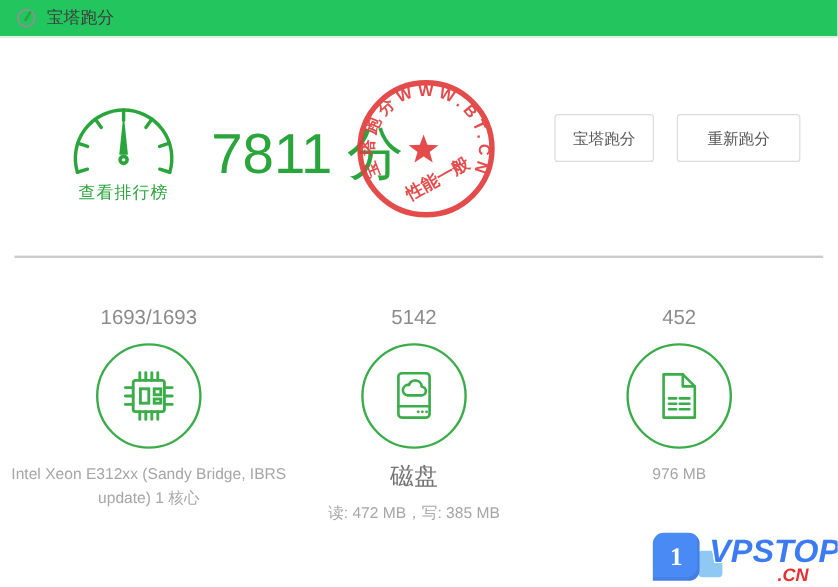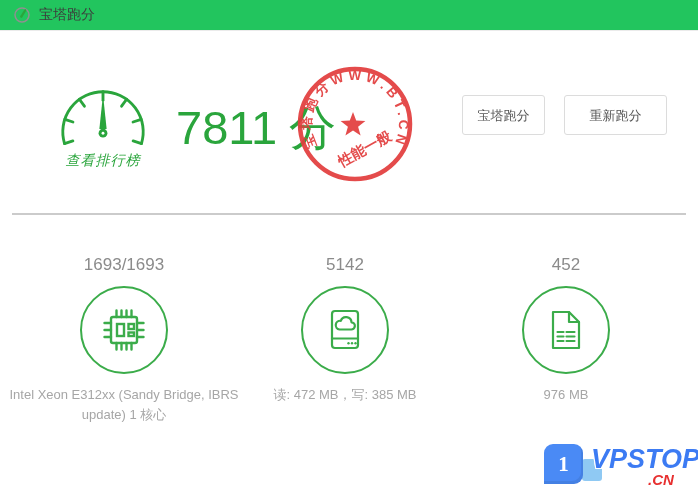--- a/index.html
+++ b/index.html
@@ -14,21 +14,21 @@
     background:#fff;font-family:"Liberation Sans",sans-serif;
   }
   
   .header{
     position:absolute;top:0;left:0;right:0;height:31px;background:#22c55e;
     border-bottom:1px solid #ebebeb;display:flex;align-items:center;
     padding-left:13px;gap:8px;
   }
   .header-title{font-size:14px;color:#3c3c3c;}
   
-  .gauge-wrap{position:absolute;left:55px;top:82px;width:96px;text-align:center;font-style:italic;}
+  .gauge-wrap{position:absolute;left:55px;top:82px;width:96px;text-align:center;}
   .gauge-wrap svg{display:block;margin:0 auto;}
   .leaderboard-link{margin-top:3px;font-size:14px;color:var(--green);cursor:pointer;letter-spacing:1px;}
   
   .score{
     position:absolute;left:176px;top:88px;font-size:47px;color:var(--green);
     white-space:nowrap;line-height:1;z-index:1;margin-top:16px;
   }
   .score .unit{margin-left:12px;}
   
   .stamp{position:absolute;left:290px;top:59px;width:130px;height:130px;opacity:.93;z-index:2;}
@@ -150,20 +150,21 @@
       <g fill="none" stroke="var(--circle-green)" stroke-width="2.2" stroke-linejoin="round" stroke-linecap="round">
         <rect x="10" y="4" width="26" height="37" rx="3"></rect>
         <path d="M17.5,22.5 h11.5 a3.6,3.6 0 0 0 0.5,-7.2 a5.5,5.5 0 0 0 -10.7,-1.5 a4,4 0 0 0 -1.3,8.7 z"></path>
         <path d="M10,31.5 H36"></path>
       </g>
       <circle cx="26.5" cy="36.2" r="1.2" fill="var(--circle-green)"></circle>
       <circle cx="30" cy="36.2" r="1.2" fill="var(--circle-green)"></circle>
       <circle cx="33.5" cy="36.2" r="1.2" fill="var(--circle-green)"></circle>
     </svg>
   </div>
+  <div class="stat-label">磁盘</div>
   <div class="stat-desc">读: 472 MB，写: 385 MB</div>
 </div>
 
 <div class="stat-col col-mem">
   <div class="stat-score">452</div>
   <div class="stat-circle">
     <svg width="46" height="46" viewBox="0 0 46 46">
       <g fill="none" stroke="var(--circle-green)" stroke-width="2.2" stroke-linejoin="round" stroke-linecap="round">
         <path d="M10,5 H26 L36,15 V41 H10 Z"></path>
         <path d="M26,5 V15 H36"></path>

